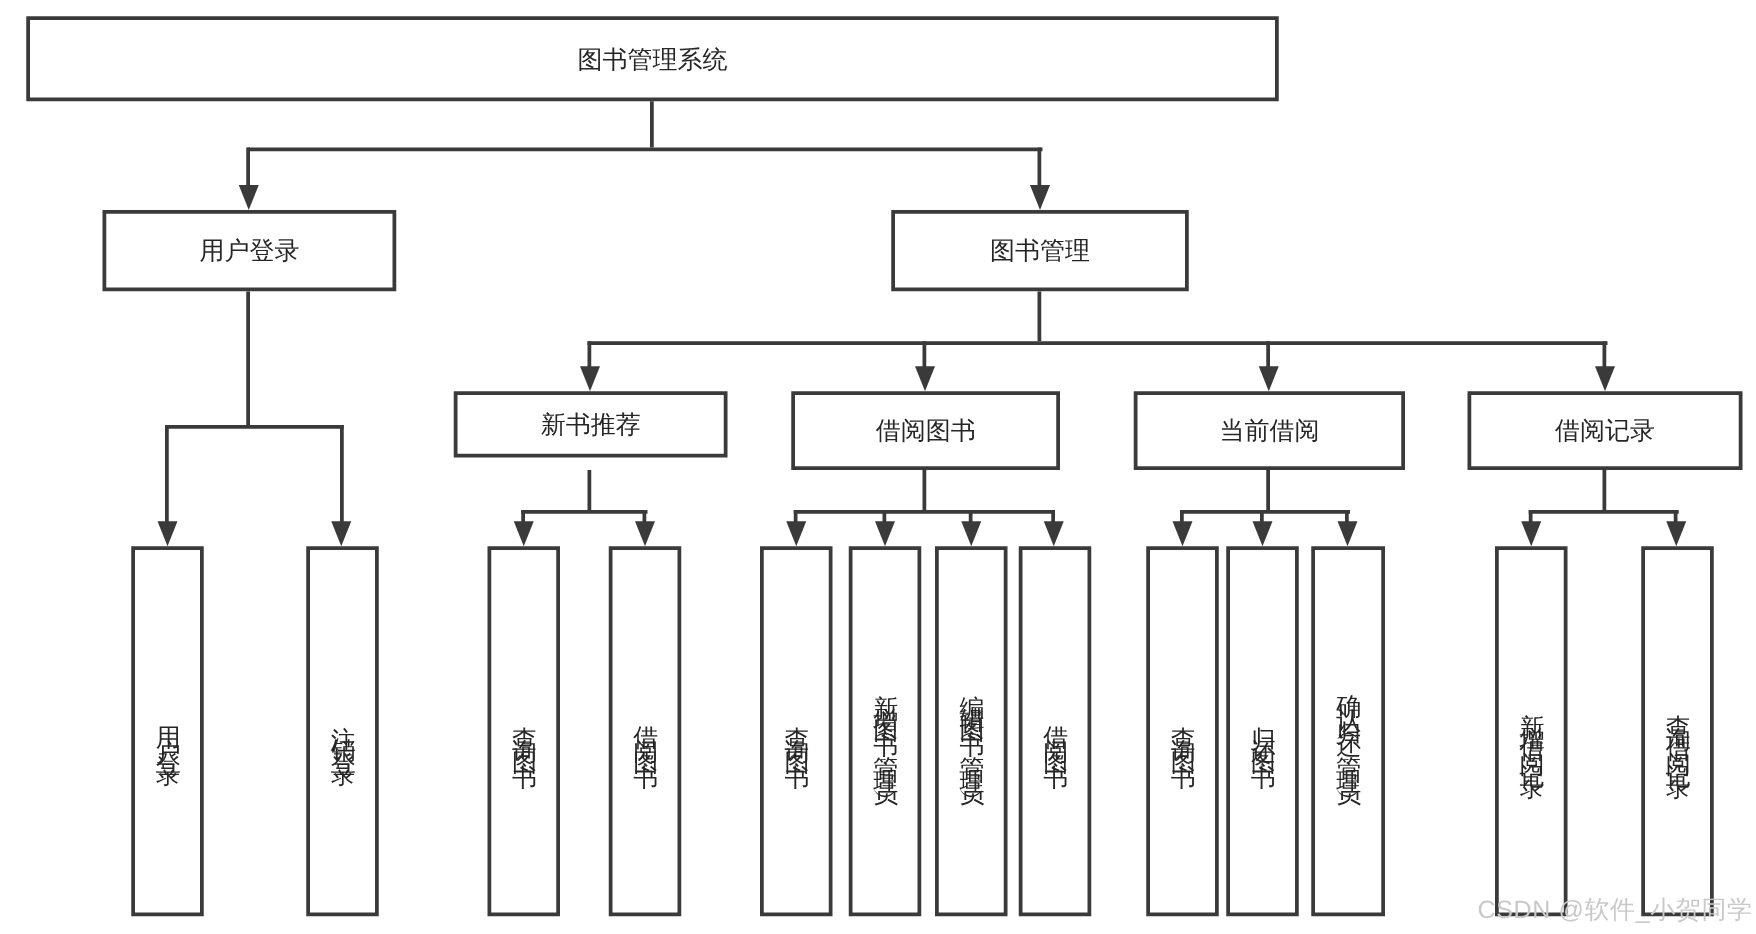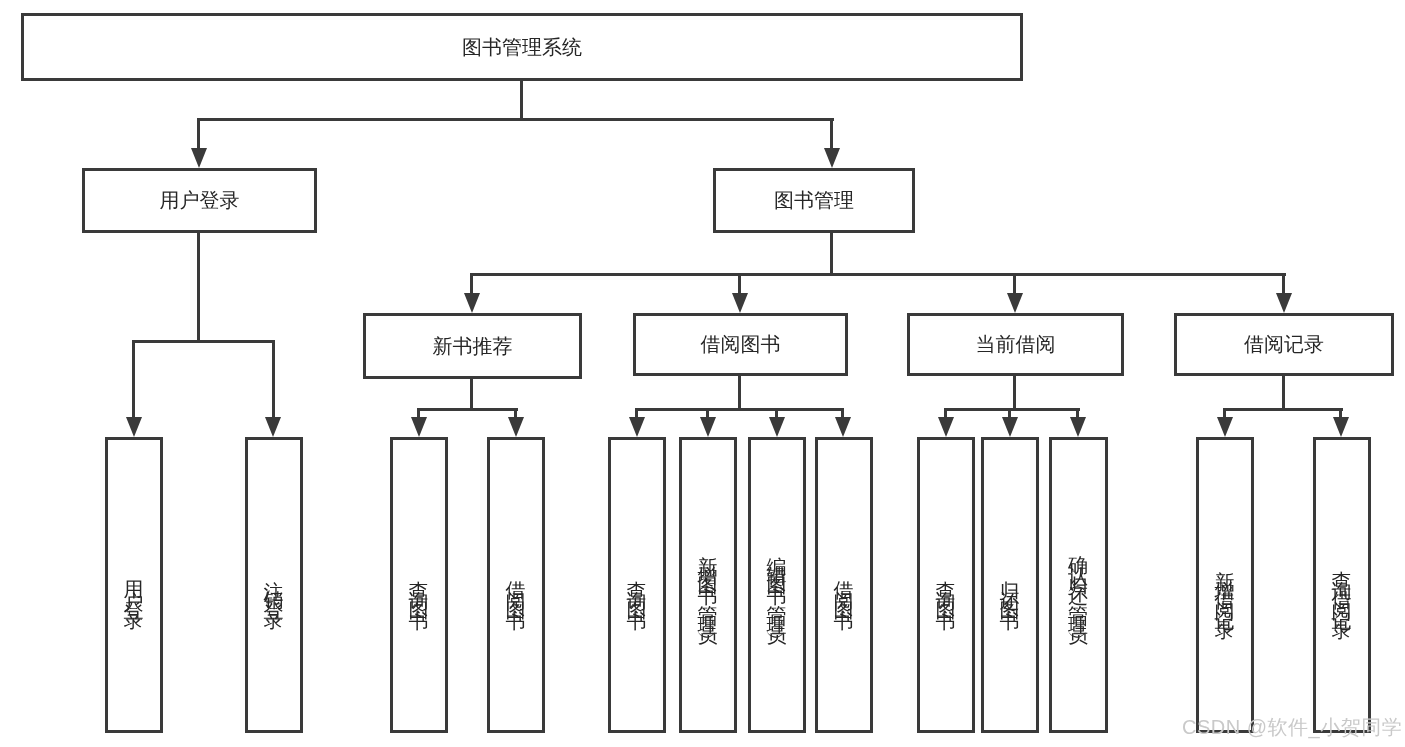--- a/index.html
+++ b/index.html
@@ -60,23 +60,23 @@
   }
 </style>
 </head>
 <body>
 
 <div class="canvas">
 
   <div class="box" style="left:21px;top:13px;width:1002px;height:68px;">图书管理系统</div>
 
   <div class="box" style="left:82px;top:168px;width:235px;height:65px;">用户登录</div>
-  <div class="box" style="left:713px;top:168px;width:202px;height:65px;font-family:Liberation Serif, serif;">图书管理</div>
+  <div class="box" style="left:713px;top:168px;width:238px;height:65px;font-family:Liberation Serif, serif;">图书管理</div>
 
-  <div class="box" style="left:363px;top:313px;width:219px;height:66px;">新书推荐</div>
+  <div class="box" style="left:363px;top:313px;width:219px;height:53px;">新书推荐</div>
   <div class="box" style="left:633px;top:313px;width:215px;height:63px;">借阅图书</div>
   <div class="box" style="left:907px;top:313px;width:217px;height:63px;text-align:center;">当前借阅</div>
   <div class="box" style="left:1174px;top:313px;width:220px;height:63px;">借阅记录</div>
 
   <div class="box vbox" style="left:105px;top:437px;width:58px;height:296px;">用户登录</div>
   <div class="box vbox" style="left:245px;top:437px;width:58px;height:296px;">注销登录</div>
 
   <div class="box vbox" style="left:390px;top:437px;width:58px;height:296px;">查询图书</div>
   <div class="box vbox" style="left:487px;top:437px;width:58px;height:296px;">借阅图书</div>
 

